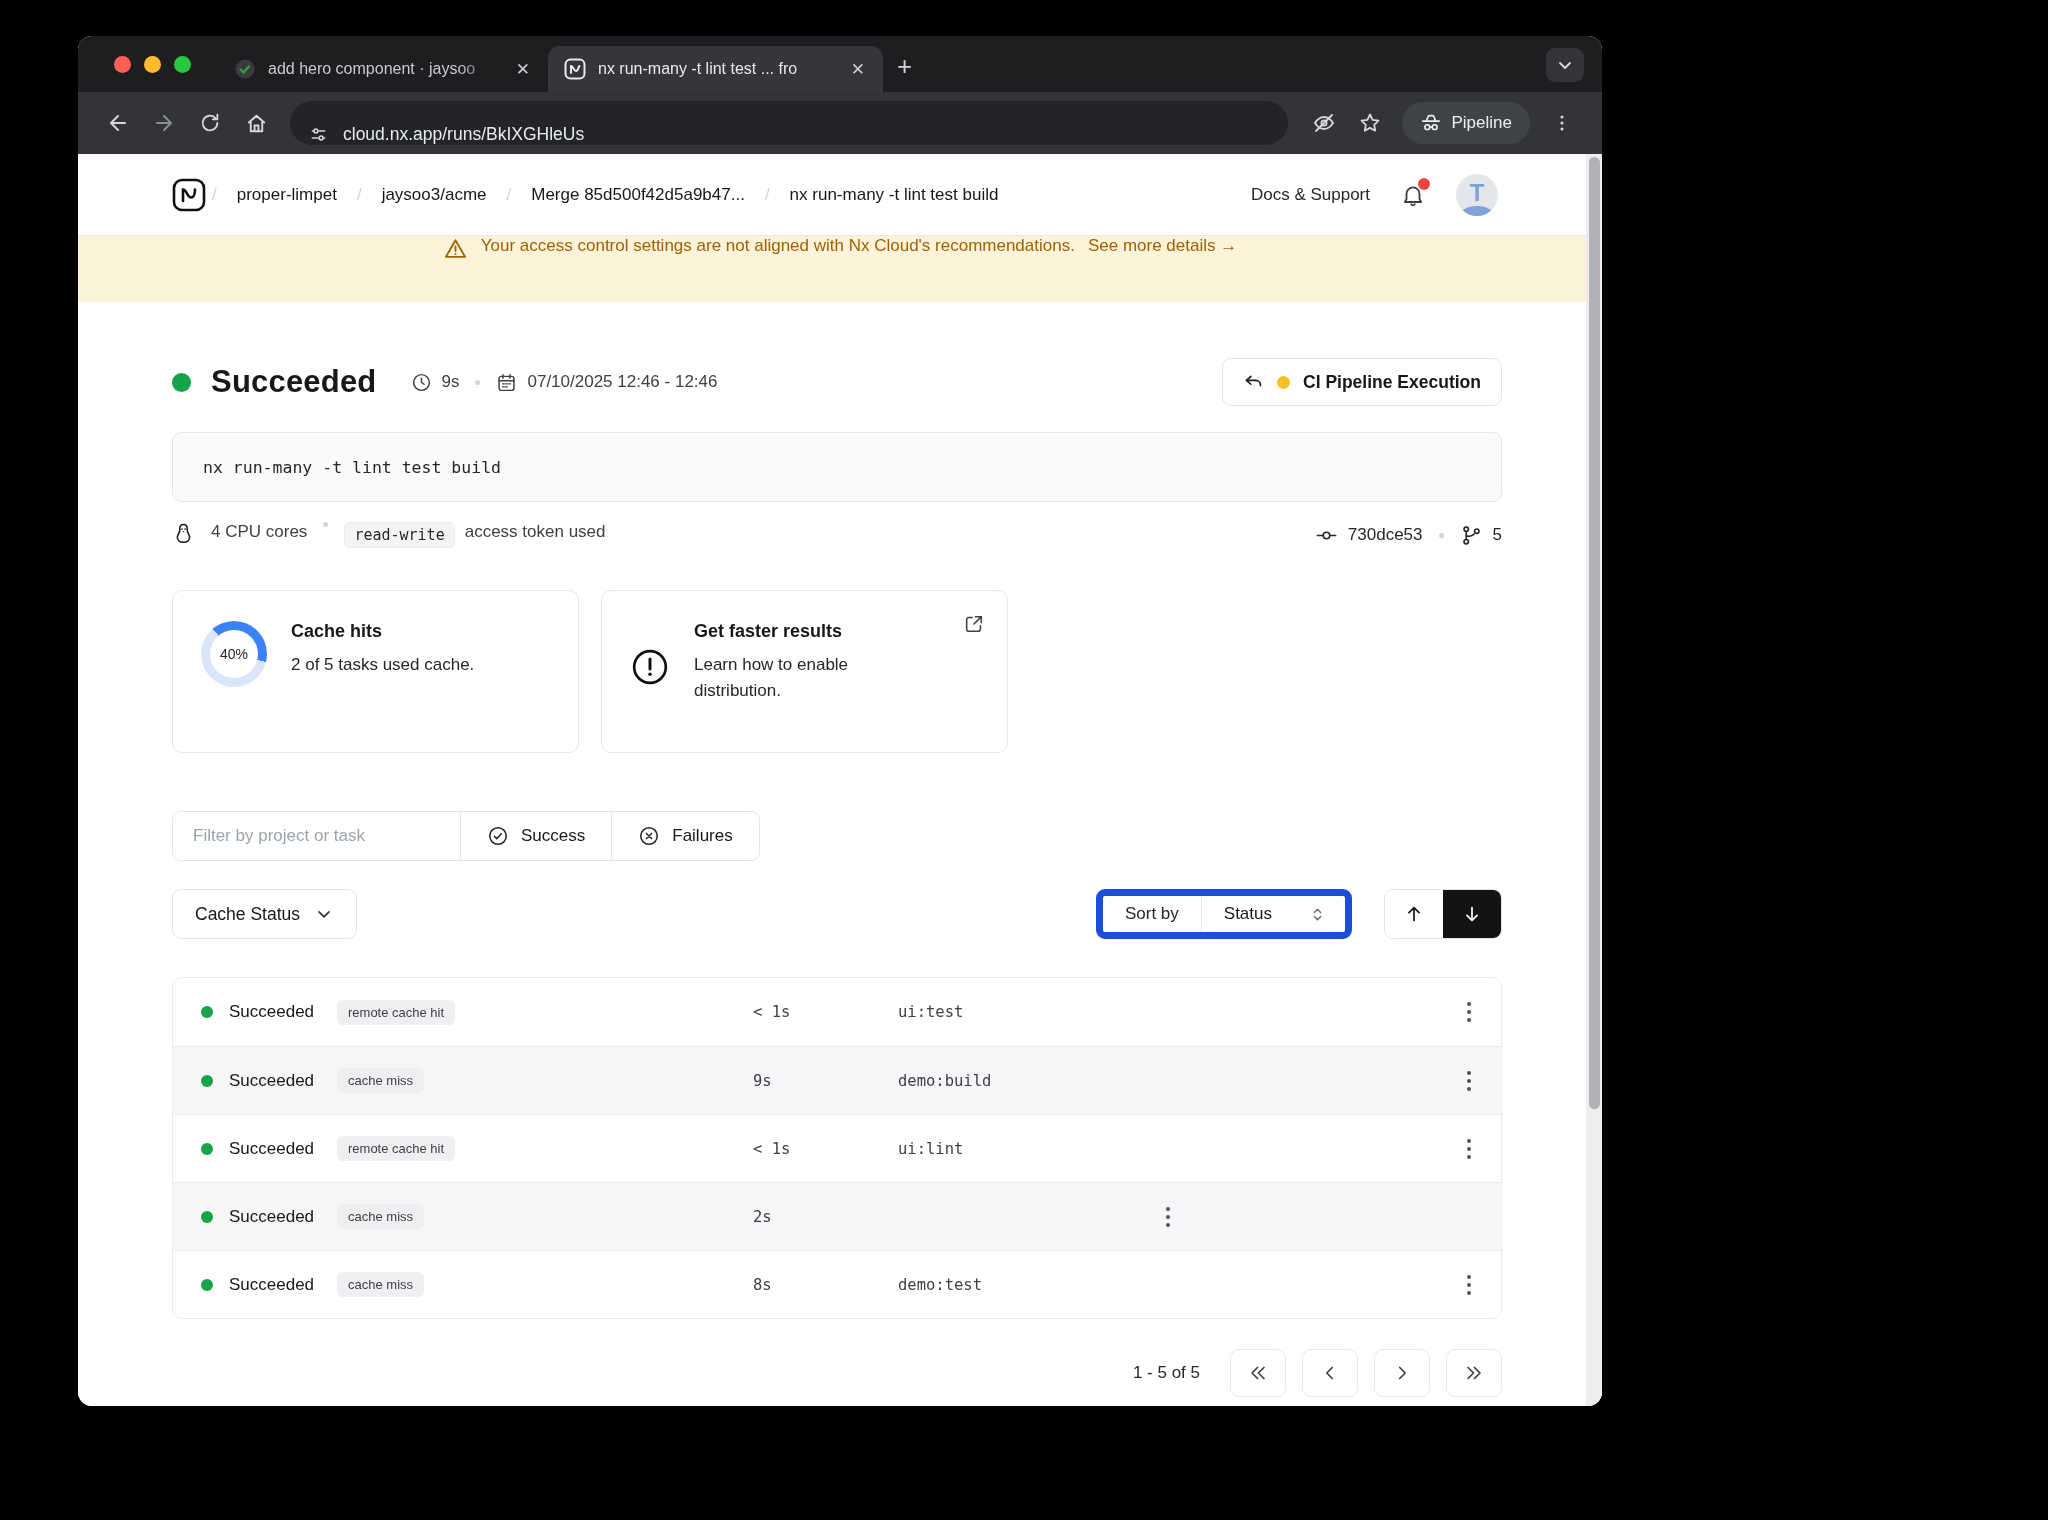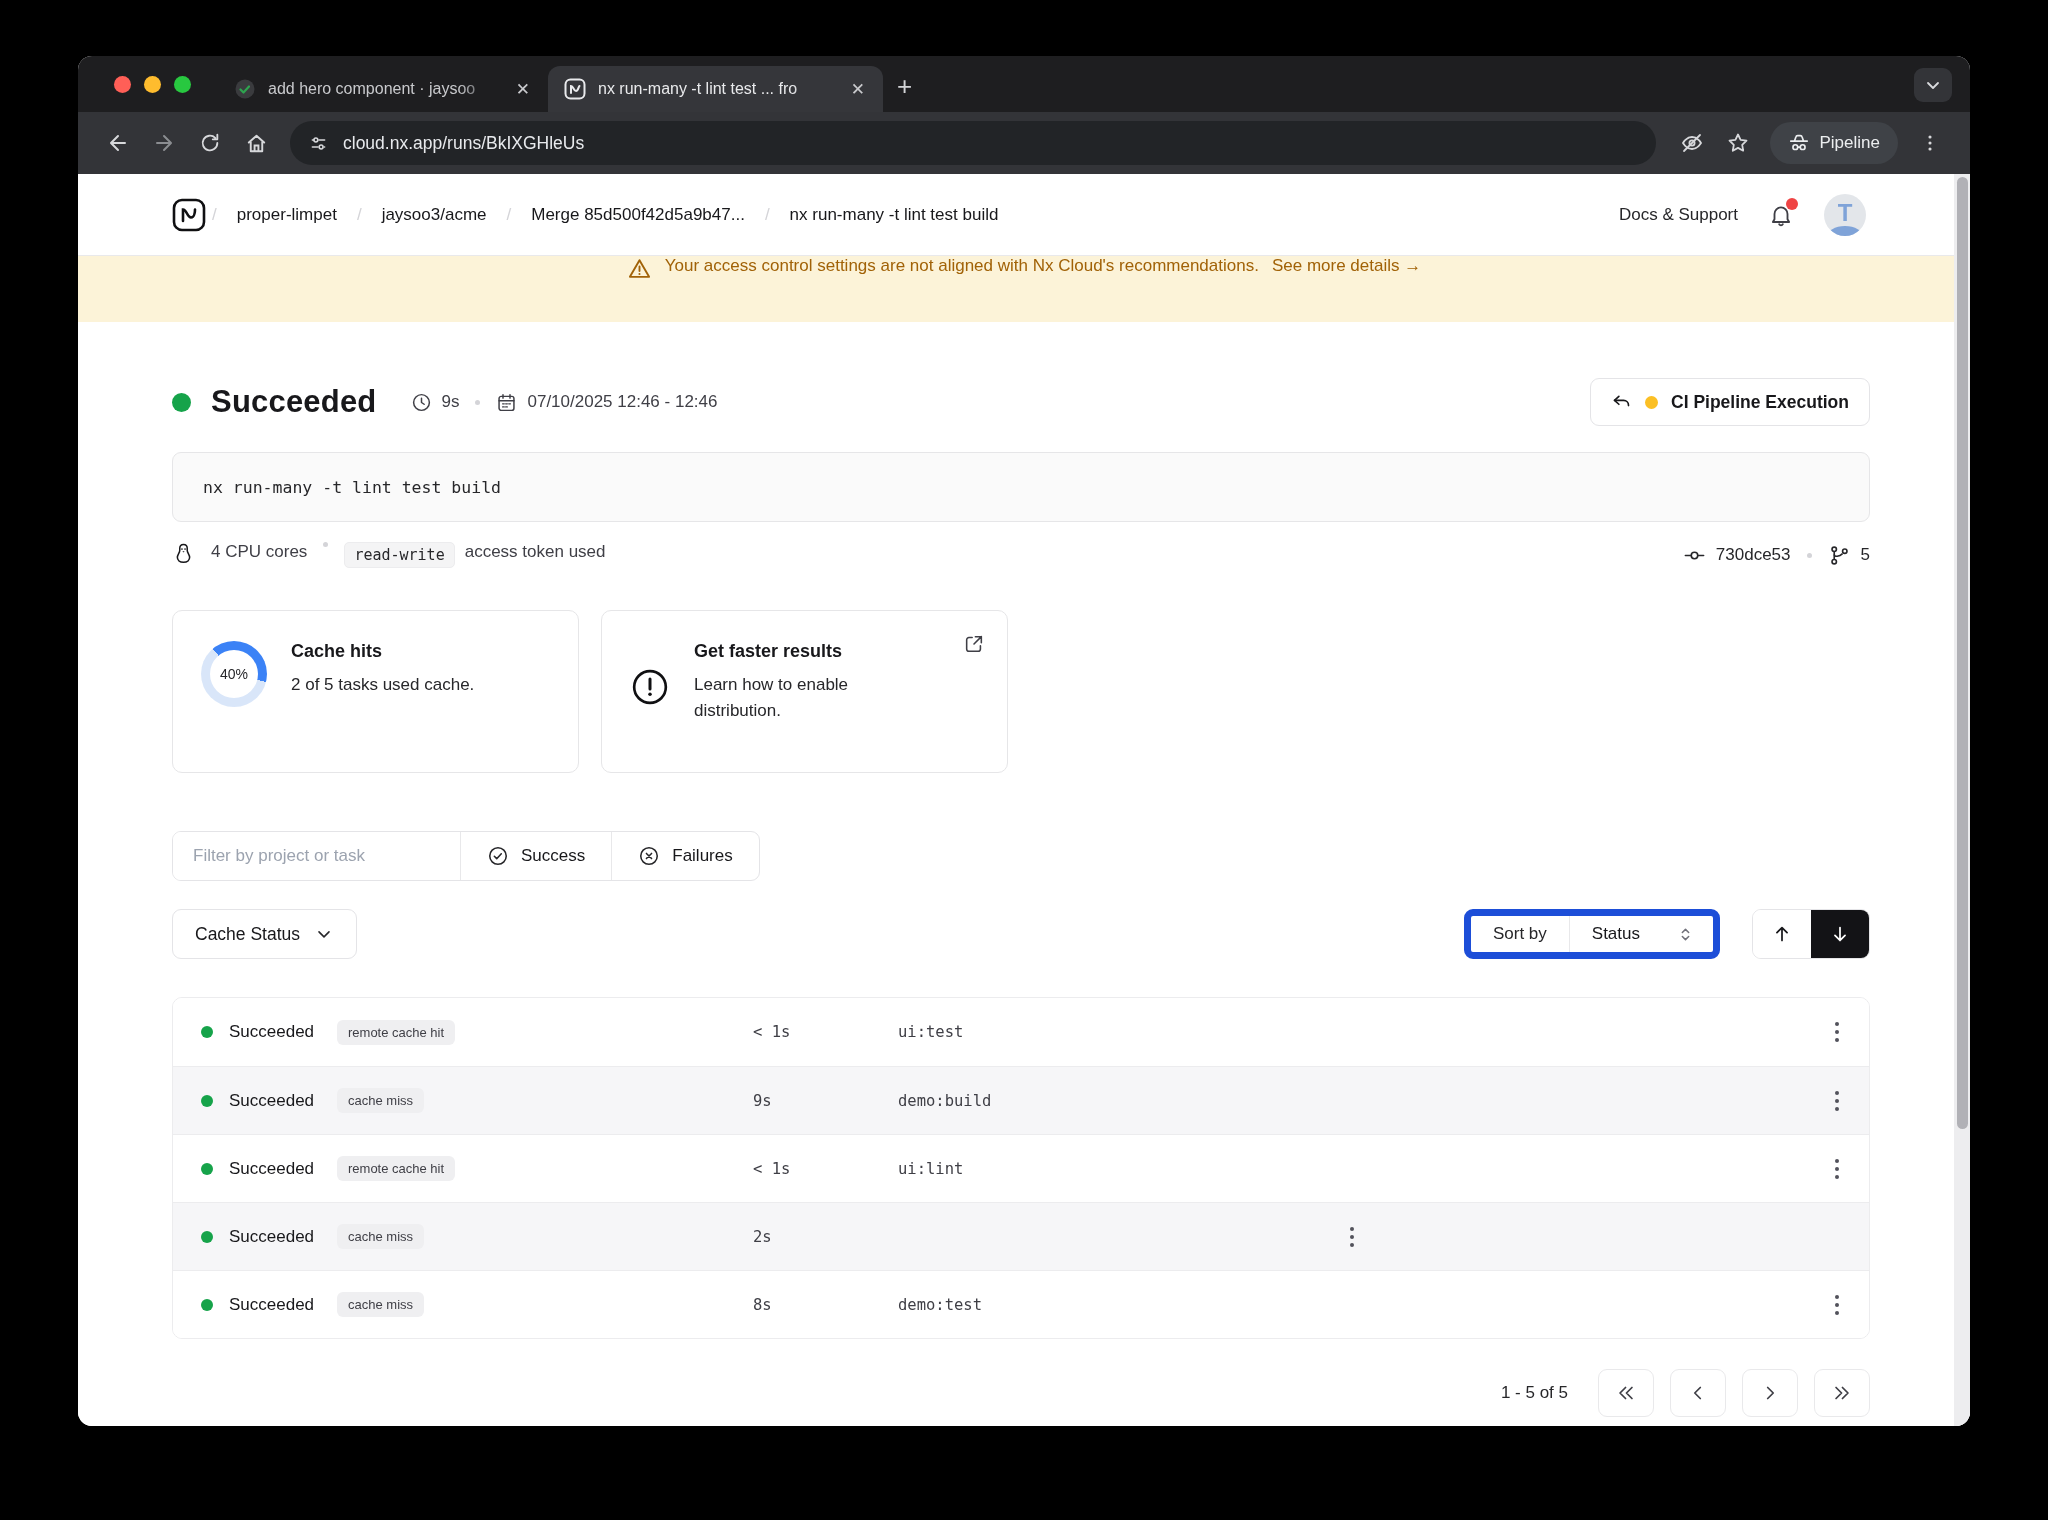--- a/index.html
+++ b/index.html
@@ -1,19 +1,19 @@
 <!DOCTYPE html>
 <html><head>
 <meta charset="utf-8">
 <style>
   * { margin:0; padding:0; box-sizing:border-box; }
   html,body { background:#000; }
   .stage { position:relative; width:2048px; height:1520px; background:#000; overflow:hidden;
            font-family:"Liberation Sans", sans-serif; }
-  .window { position:absolute; left:78px; top:56px; width:1892px; height:1370px;
+  .window { position:absolute; left:78px; top:36px; width:1524px; height:1370px;
             border-radius:14px; overflow:hidden; background:#fff; box-shadow:0 20px 60px rgba(0,0,0,.6); }
 
   
   .tabbar { height:56px; background:#1e1e20; display:flex; align-items:flex-end; position:relative; }
   .traffic { display:flex; gap:13px; align-items:center; position:absolute; left:36px; top:20px; }
   .light { width:17px; height:17px; border-radius:50%; }
   .light.red{ background:#ff5f57; } .light.yellow{ background:#febc2e; } .light.green{ background:#28c840; }
 
   .tab { display:flex; align-items:center; gap:12px; height:46px; padding:0 14px 0 16px; color:#c9cacd; font-size:16px; }
   .tab.inactive { margin-left:140px; width:330px; }
@@ -24,21 +24,21 @@
   .tab-close { font-size:17px; color:#c9cacd; line-height:1; padding:2px 4px; border-radius:4px; }
   .favicon { width:22px; height:22px; flex:0 0 auto; }
   .newtab { color:#d3d4d7; font-size:26px; font-weight:300; margin:0 0 10px 14px; }
   .tab-chevron { position:absolute; right:18px; top:12px; width:38px; height:34px; border-radius:9px;
                  background:#333438; color:#d9dadd; display:flex; align-items:center; justify-content:center; }
 
   .toolbar { height:62px; background:#333438; display:flex; align-items:center; padding:0 20px; gap:6px; }
   .navbtn { width:40px; height:40px; display:flex; align-items:center; justify-content:center; color:#d7d8db; }
   .navbtn svg { display:block; }
   .urlpill { flex:1; height:44px; margin:0 10px 0 8px; border-radius:22px; background:#222427;
-             display:flex; align-items:center; padding:0 18px; gap:14px; }
+             display:flex; align-items:flex-end; padding:0 18px; gap:14px; }
   .urltext { color:#e8eaed; font-size:17.5px; }
   .incognito-pill { display:flex; align-items:center; gap:10px; height:42px; padding:0 18px;
                     border-radius:21px; background:#3f4247; color:#eceef0; font-size:17px; margin:0 6px; }
 
   
   .content { position:relative; height:1252px; background:#fff; overflow:hidden; }
   .scrolltrack { position:absolute; right:0; top:0; bottom:0; width:16px; background:#ededef; }
   .scrollthumb { position:absolute; right:2px; top:3px; width:11px; height:76%; border-radius:6px; background:#b1b1b6; }
 
   .appheader { height:82px; display:flex; align-items:center; padding:0 104px 0 94px;

